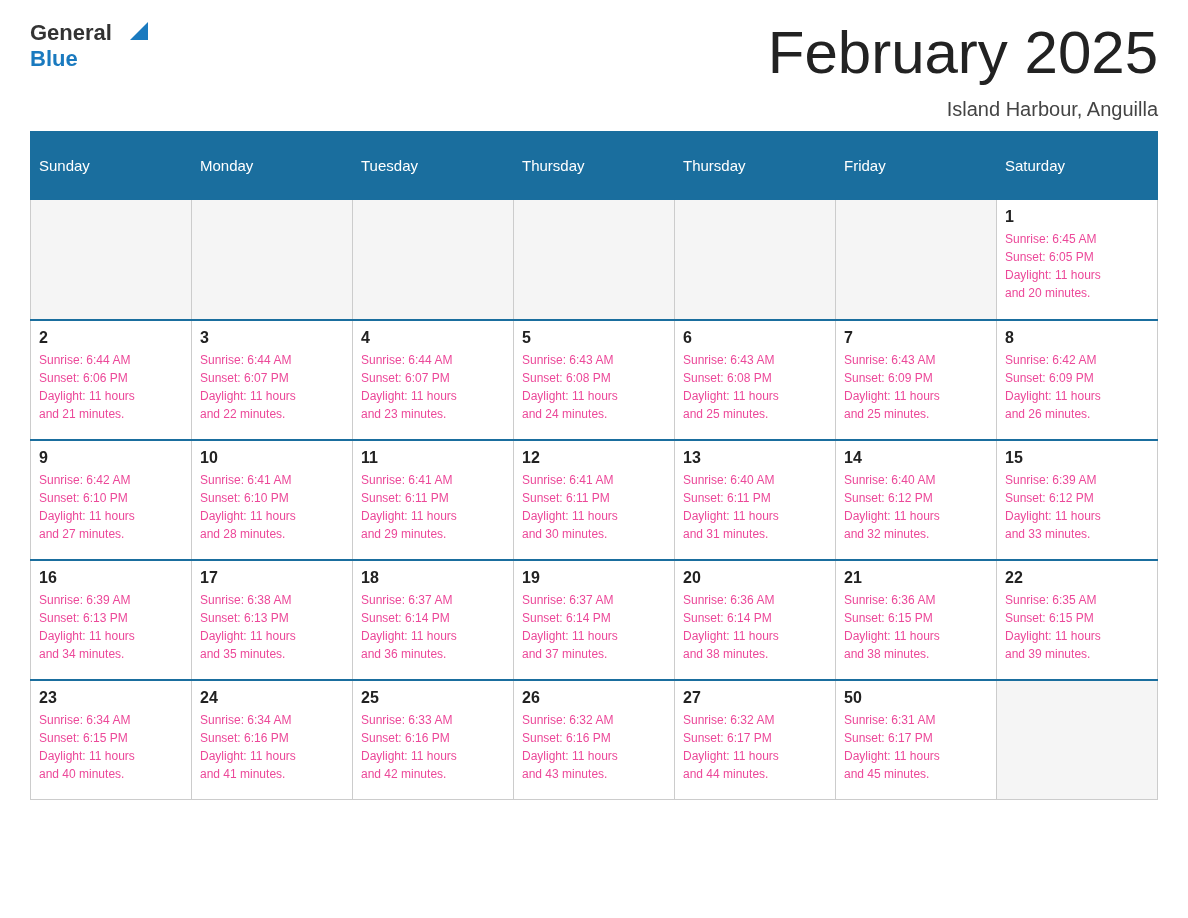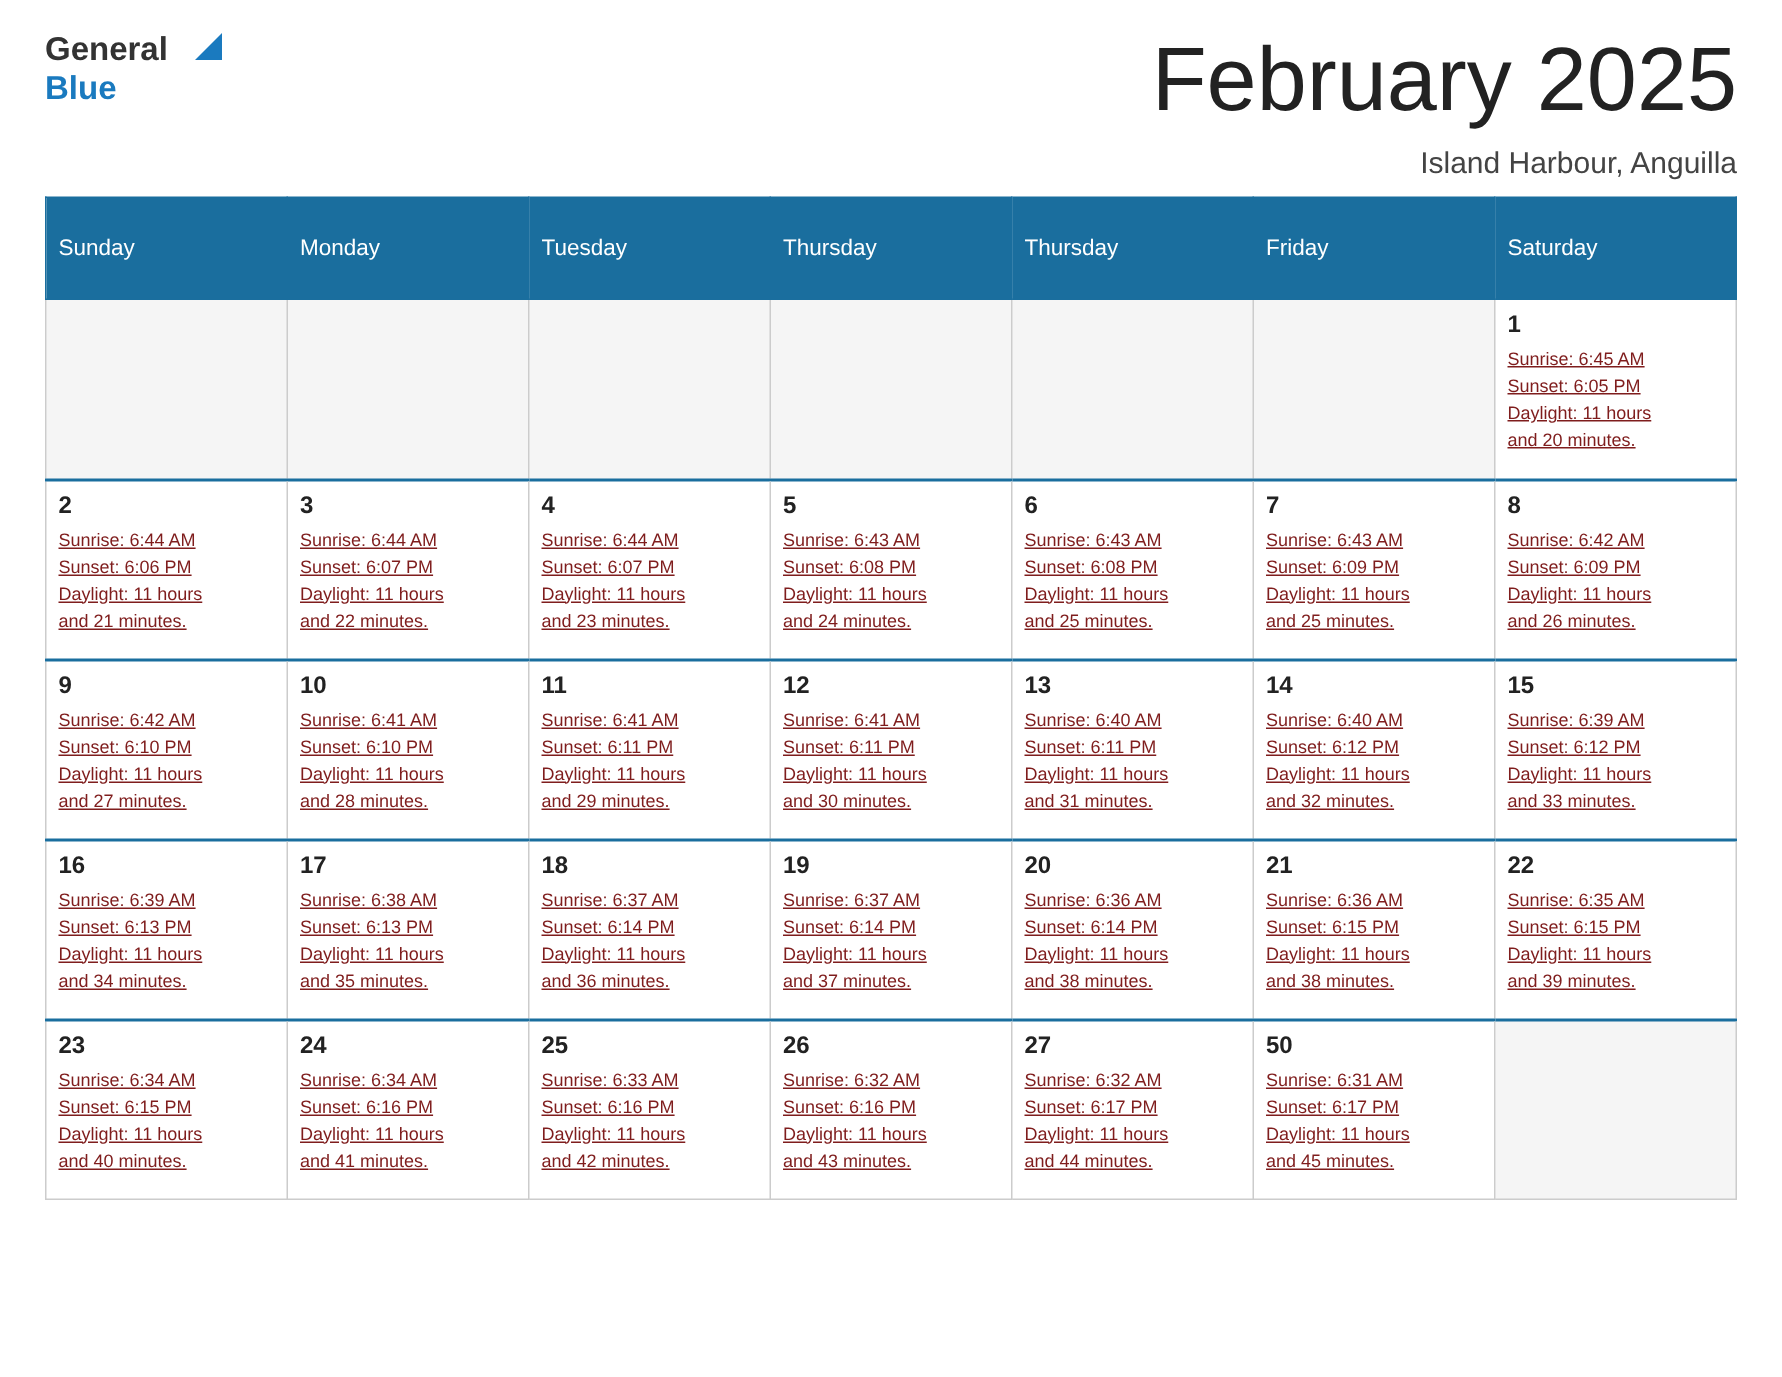--- a/index.html
+++ b/index.html
@@ -77,23 +77,22 @@
       background: #f5f5f5;
     }
     .day-number {
       font-size: 16px;
       font-weight: bold;
       color: #222;
       margin-bottom: 4px;
     }
     .day-info {
       font-size: 12px;
-      color: #7f1d1d;
+      color: #ec4899;
       line-height: 1.5;
-      text-decoration: underline;
     }
     tbody tr:not(:last-child) td {
       border-bottom: 2px solid #1a6e9e;
     }
   </style>
 </head>
 <body>
 
 <div class="header">
   <div class="logo-wrapper">

